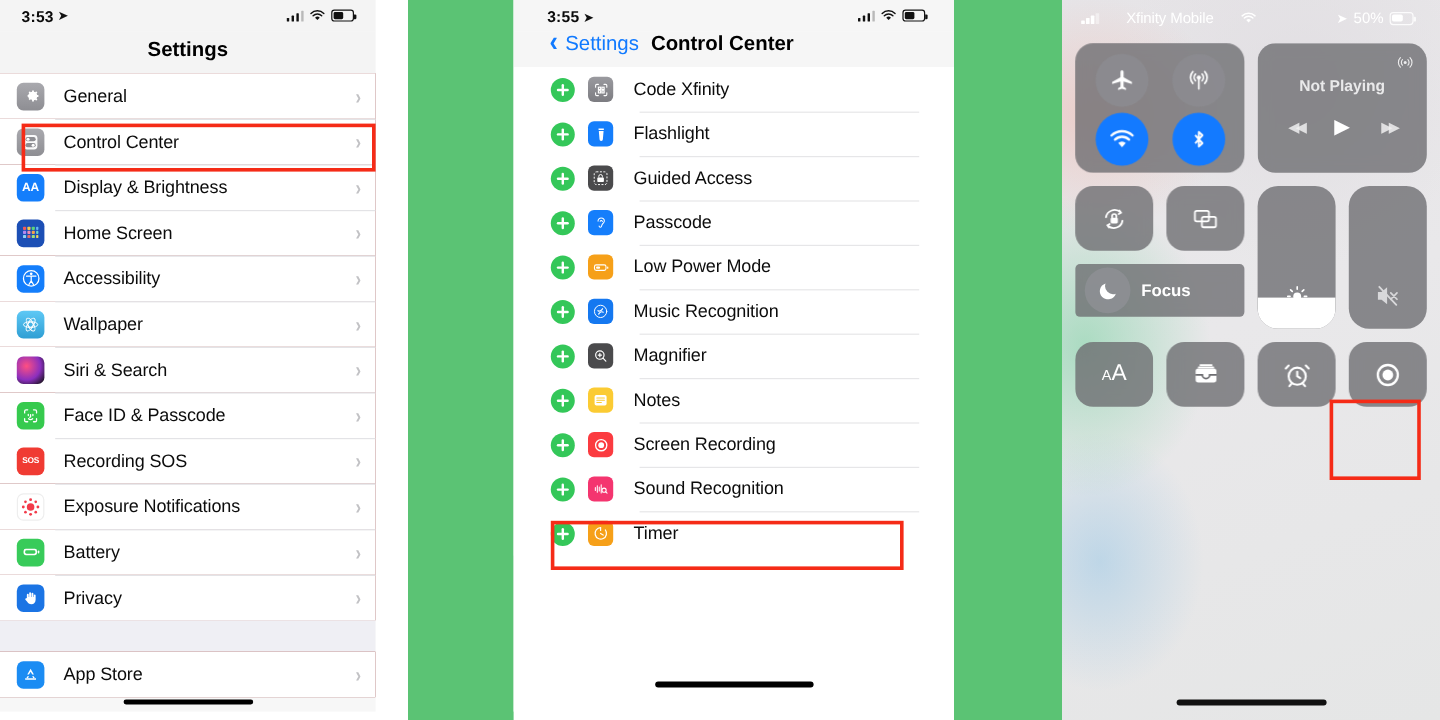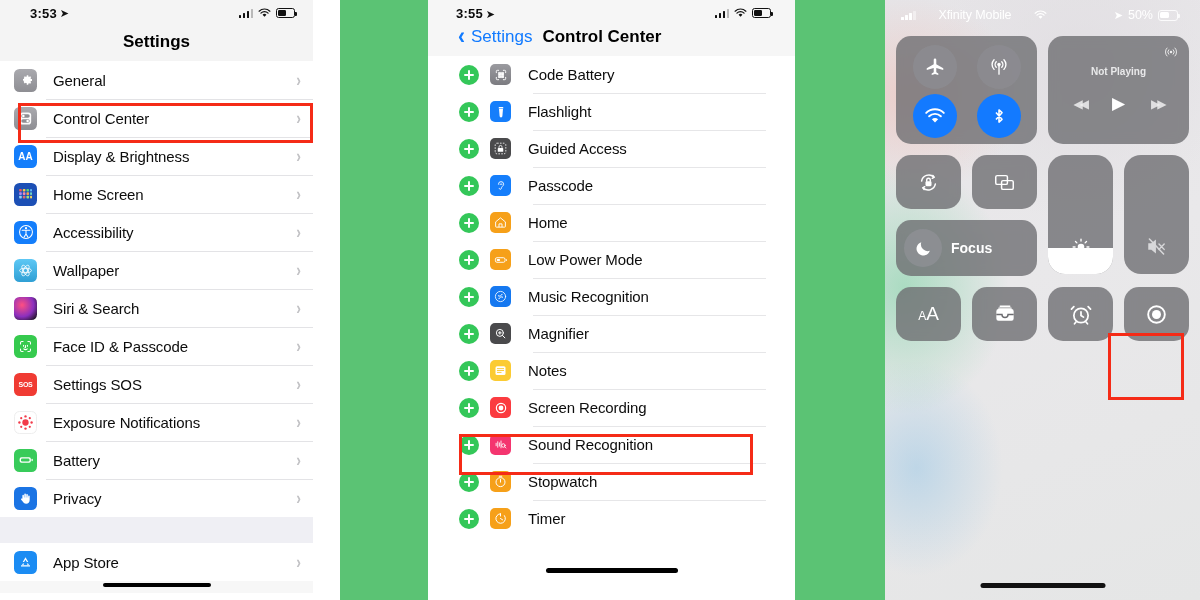--- a/index.html
+++ b/index.html
@@ -17,21 +17,21 @@
   .band.b1 { left:340px; width:88px; }
   .band.b2 { left:795px; width:90px; }
 
   
   .phone1 {
     position:absolute; left:0; top:0; width:313px; height:593px;
     background:#f7f7f7; overflow:hidden;
   }
   .p1-statusbar {
     height:26px; display:flex; align-items:center;
-    justify-content:space-between; padding:0 18px 0 30px;
+    justify-content:space-between; padding:0 18px 0 18px;
     background:#f4f4f4;
   }
   .p1-time { font-size:13px; font-weight:700; color:#0b0b0b; letter-spacing:.2px; }
   .p1-loc { font-size:11px; margin-left:3px; color:#111; }
   .p1-status-right { display:flex; align-items:center; gap:5px; }
   .sig { display:flex; align-items:flex-end; gap:1.5px; height:9px; }
   .sig i { width:2.5px; background:#111; border-radius:.5px; display:block; }
   .sig i:nth-child(1){height:3px} .sig i:nth-child(2){height:5px}
   .sig i:nth-child(3){height:7px} .sig i:nth-child(4){height:9px; background:#b9b9b9}
   .wifi-g { font-size:11px; color:#111; line-height:1; }
@@ -167,30 +167,30 @@
 
   .row1{ display:flex; gap:11px; }
   .conn{ width:141px; height:108px; padding:9px; display:grid;
          grid-template-columns:1fr 1fr; grid-template-rows:1fr 1fr; gap:5px; place-items:center; }
   .cbtn{ width:44px;height:44px;border-radius:50%;display:flex;align-items:center;justify-content:center;color:#fff; }
   .cbtn.off{ background:rgba(140,140,145,.85); }
   .cbtn.on{ background:#137aff; }
   .media{ flex:1; height:108px; position:relative; display:flex; flex-direction:column;
           align-items:center; justify-content:center; }
   .airplay{ position:absolute; right:10px; top:8px; color:rgba(255,255,255,.85); font-size:14px; }
-  .np{ color:#e9e9ea; font-size:10px; font-weight:600; margin-bottom:16px; }
+  .np{ color:#e9e9ea; font-size:13px; font-weight:600; margin-bottom:16px; }
   .mctrls{ display:flex; align-items:center; gap:26px; color:#fff; }
   .mctrls .prev,.mctrls .next{ color:rgba(240,240,240,.85); font-size:12px; letter-spacing:-3px; }
   .mctrls .play{ font-size:17px; }
 
   .row2{ display:flex; gap:11px; margin-top:11px; }
   .col-left{ display:flex; flex-direction:column; gap:11px; }
   .sq-row{ display:flex; gap:11px; }
   .sq{ width:65px;height:54px;border-radius:15px;display:flex;align-items:center;justify-content:center;color:#fff;font-size:19px; }
-  .focus{ width:141px;height:56px;border-radius:15px;display:flex;align-items:center;padding-left:8px;gap:9px; }
+  .focus{ width:141px;height:44px;border-radius:4px;display:flex;align-items:center;padding-left:8px;gap:9px; }
   .focus-circle{ width:38px;height:38px;border-radius:50%;background:rgba(150,150,156,.55);
                  display:flex;align-items:center;justify-content:center;color:#fff;font-size:17px; }
   .focus-lbl{ color:#fff;font-size:14px;font-weight:600; }
   .slider{ width:65px;height:119px;border-radius:17px;position:relative;overflow:hidden;
            background:rgba(108,108,112,.78); display:flex;align-items:flex-end;justify-content:center; }
   .slider .fill{ position:absolute;left:0;right:0;bottom:0;background:#fff; }
   .slider .gl{ position:relative; z-index:2; margin-bottom:16px; color:#fff; font-size:16px; }
   .slider.vol .gl{ color:#e6e6e8; }
 
   .row3{ display:flex; gap:11px; margin-top:11px; }
@@ -339,21 +339,21 @@
             <path d="M5 8.6V6.6A1.6 1.6 0 0 1 6.6 5h2M15.4 5h2A1.6 1.6 0 0 1 19 6.6v2M19 15.4v2a1.6 1.6 0 0 1-1.6 1.6h-2M8.6 19h-2A1.6 1.6 0 0 1 5 17.4v-2"></path>
             <path d="M9.3 10.3v1.4M14.7 10.3v1.4M12 10.6v2.6l-.9.6M9.6 15.4c.7.7 1.5 1 2.4 1s1.7-.3 2.4-1"></path>
           </svg>
         </span>
         <span class="lbl">Face ID &amp; Passcode</span>
         <span class="chev">›</span>
       </div>
 
       <div class="row">
         <span class="ic ic-sos">SOS</span>
-        <span class="lbl">Settings SOS</span>
+        <span class="lbl">Recording SOS</span>
         <span class="chev">›</span>
       </div>
 
       <div class="row">
         <span class="ic ic-expo">
           <svg width="19" height="19" viewBox="0 0 24 24">
             <circle cx="12" cy="12" r="4" fill="#f23b4a"></circle>
             <g fill="#f23b4a">
               <circle cx="12" cy="4.3" r="1.5"></circle>
                 <circle cx="12" cy="19.7" r="1.5"></circle>
@@ -451,21 +451,21 @@
         <span class="plus"></span>
         <span class="cc-ic ci-code">
           <svg width="14" height="14" viewBox="0 0 24 24" fill="none" stroke="#fff" stroke-width="1.6" stroke-linecap="round">
               <path d="M4 8V5.6A1.6 1.6 0 0 1 5.6 4H8M16 4h2.4A1.6 1.6 0 0 1 20 5.6V8M20 16v2.4a1.6 1.6 0 0 1-1.6 1.6H16M8 20H5.6A1.6 1.6 0 0 1 4 18.4V16"></path>
               <rect x="8" y="8" width="3.2" height="3.2"></rect>
               <rect x="13" y="8" width="3.2" height="3.2"></rect>
               <rect x="8" y="13" width="3.2" height="3.2"></rect>
               <rect x="13" y="13" width="3.2" height="3.2"></rect>
             </svg>
         </span>
-        <span class="cc-lbl">Code Battery</span>
+        <span class="cc-lbl">Code Xfinity</span>
       </div>
 
 
       <div class="cc-row">
         <span class="plus"></span>
         <span class="cc-ic ci-flash">
           <svg width="14" height="14" viewBox="0 0 24 24">
               <path fill="#fff" d="M8.6 7h6.8l-1 12a2.4 2.4 0 0 1-4.8 0ZM8.2 3.6h7.6v2.2H8.2z"></path>
             </svg>
         </span>
@@ -488,30 +488,20 @@
         <span class="plus"></span>
         <span class="cc-ic ci-hearing">
           <svg width="14" height="14" viewBox="0 0 24 24" fill="none" stroke="#fff" stroke-width="1.5" stroke-linecap="round">
               <path d="M7.5 9a4.5 4.5 0 0 1 9 0c0 2.6-2.6 3.4-3.4 5.4-.5 1.3-.4 3.3-2.3 3.3-1 0-1.8-.7-1.8-1.7"></path>
               <path d="M10.6 9.3a1.6 1.6 0 0 1 3.1.3"></path>
             </svg>
         </span>
         <span class="cc-lbl">Passcode</span>
       </div>
 
-      <div class="cc-row">
-        <span class="plus"></span>
-        <span class="cc-ic ci-homekit">
-          <svg width="15" height="15" viewBox="0 0 24 24" fill="none" stroke="#fff" stroke-width="1.5" stroke-linejoin="round">
-              <path d="M4.2 11 12 4.6l7.8 6.4v7.4a1 1 0 0 1-1 1H5.2a1 1 0 0 1-1-1Z"></path>
-              <path d="M9.6 19.4v-5.2h4.8v5.2"></path>
-            </svg>
-        </span>
-        <span class="cc-lbl">Home</span>
-      </div>
 
       <div class="cc-row">
         <span class="plus"></span>
         <span class="cc-ic ci-lowpower">
           <svg width="16" height="16" viewBox="0 0 24 24">
               <rect x="3.6" y="8.6" width="14.4" height="6.8" rx="2.2" fill="none" stroke="#fff" stroke-width="1.4"></rect>
               <rect x="5.6" y="10.6" width="5" height="2.8" rx="1.2" fill="#fff"></rect>
               <rect x="19.4" y="10.6" width="1.5" height="2.8" rx=".7" fill="#fff"></rect>
             </svg>
         </span>
@@ -568,30 +558,20 @@
         <span class="cc-ic ci-sound">
           <svg width="15" height="15" viewBox="0 0 24 24" stroke="#fff" stroke-width="1.4" stroke-linecap="round">
               <path d="M5 10v4M7.6 7.6v8.8M10.2 9.4v5.2M12.8 6.4v11"></path>
               <circle cx="16.6" cy="13.6" r="2.8" fill="none"></circle>
               <path d="M18.6 15.6 20.6 17.6"></path>
             </svg>
         </span>
         <span class="cc-lbl">Sound Recognition</span>
       </div>
 
-      <div class="cc-row">
-        <span class="plus"></span>
-        <span class="cc-ic ci-stopwatch">
-          <svg width="15" height="15" viewBox="0 0 24 24">
-              <circle cx="12" cy="13" r="7.2" fill="none" stroke="#fff" stroke-width="1.6"></circle>
-              <path d="M12 13V8.4M10 3.6h4" stroke="#fff" stroke-width="1.6" stroke-linecap="round"></path>
-            </svg>
-        </span>
-        <span class="cc-lbl">Stopwatch</span>
-      </div>
 
       <div class="cc-row">
         <span class="plus"></span>
         <span class="cc-ic ci-timer">
           <svg width="15" height="15" viewBox="0 0 24 24" fill="none" stroke="#fff" stroke-width="1.6" stroke-linecap="round">
               <path d="M18.3 7.4A7.6 7.6 0 1 1 12 4.4"></path>
               <path d="M12 4.4V8M12 12l3.4 2.2"></path>
             </svg>
         </span>
         <span class="cc-lbl">Timer</span>

